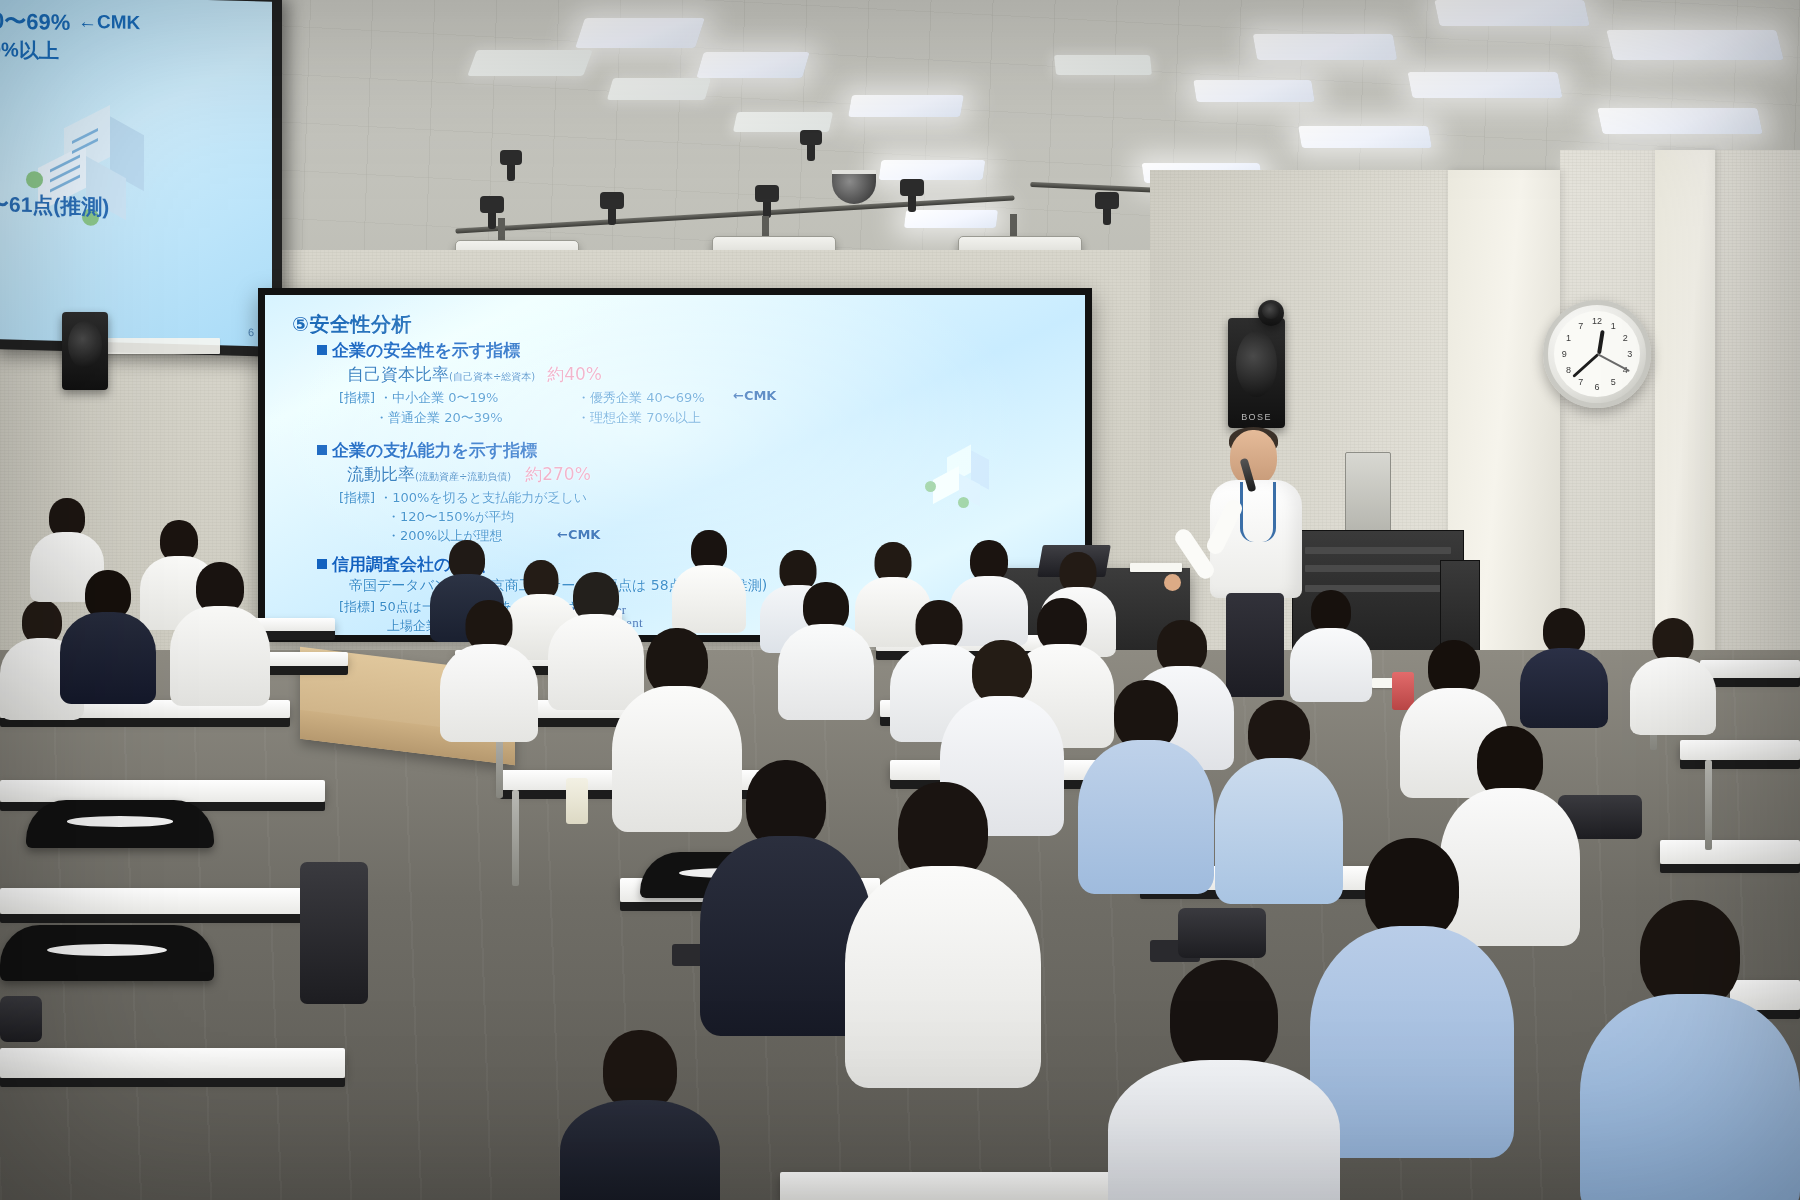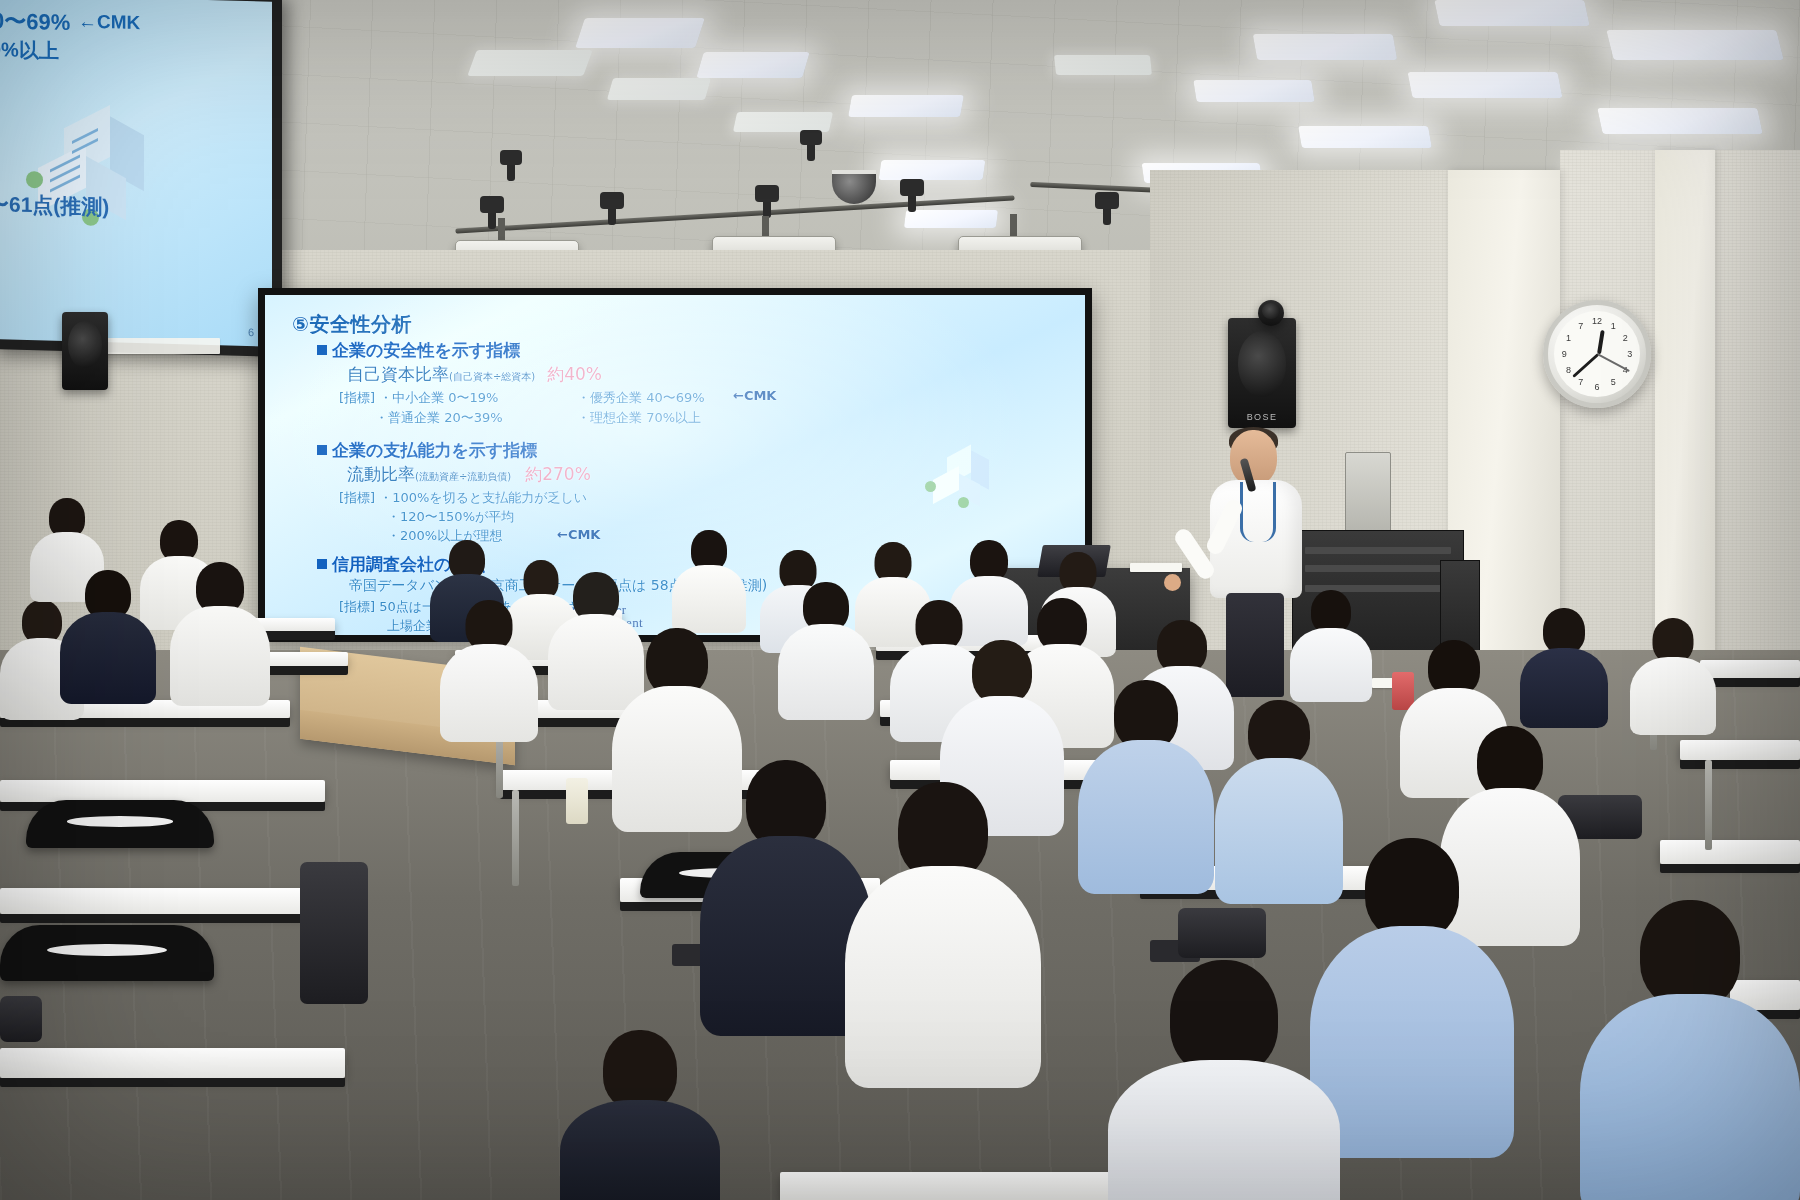--- a/index.html
+++ b/index.html
@@ -308,21 +308,21 @@
         <div class="cm-words">
           <b>Computer</b>
           <b>Management</b>
         </div>
       </div>
       <div class="slide-page">8</div>
     </div>
   </div>
 
   <div class="speaker" style="left:62px;top:312px;width:46px;height:78px"></div>
-  <div class="speaker" style="left:1228px;top:318px;width:68px;height:110px">
+  <div class="speaker" style="left:1228px;top:318px;width:57px;height:110px">
     <div class="spk-label">BOSE</div>
   </div>
   <div class="speaker" style="left:1258px;top:300px;width:26px;height:26px;border-radius:50%"></div>
 
   <div class="av-stack" style="left:1345px;top:452px;width:44px;height:82px"></div>
   <div class="rack" style="left:1292px;top:530px;width:170px;height:160px">
     <div class="rack-slot" style="top:16px"></div>
     <div class="rack-slot" style="top:34px"></div>
     <div class="rack-slot" style="top:54px"></div>
   </div>

